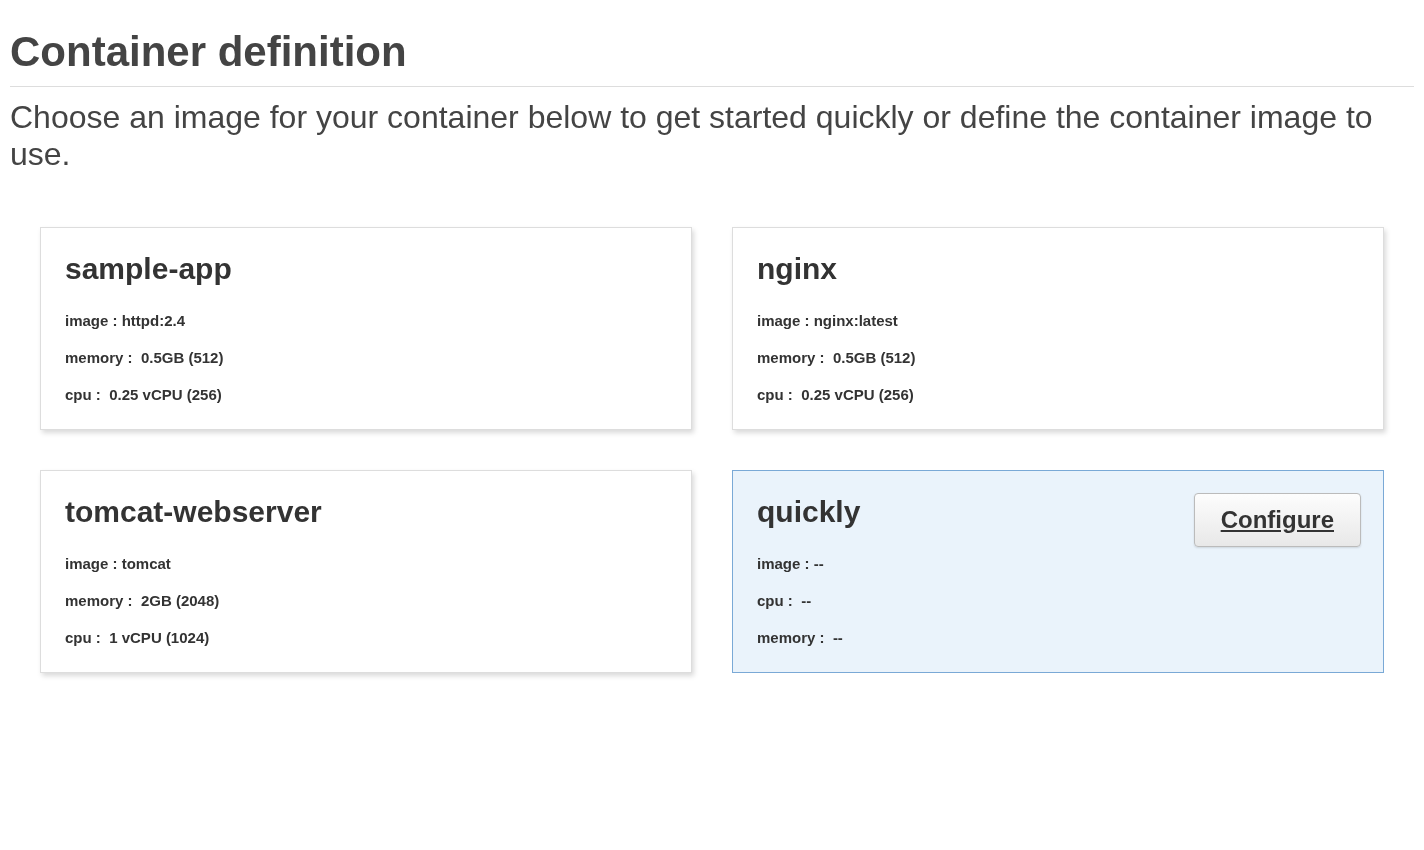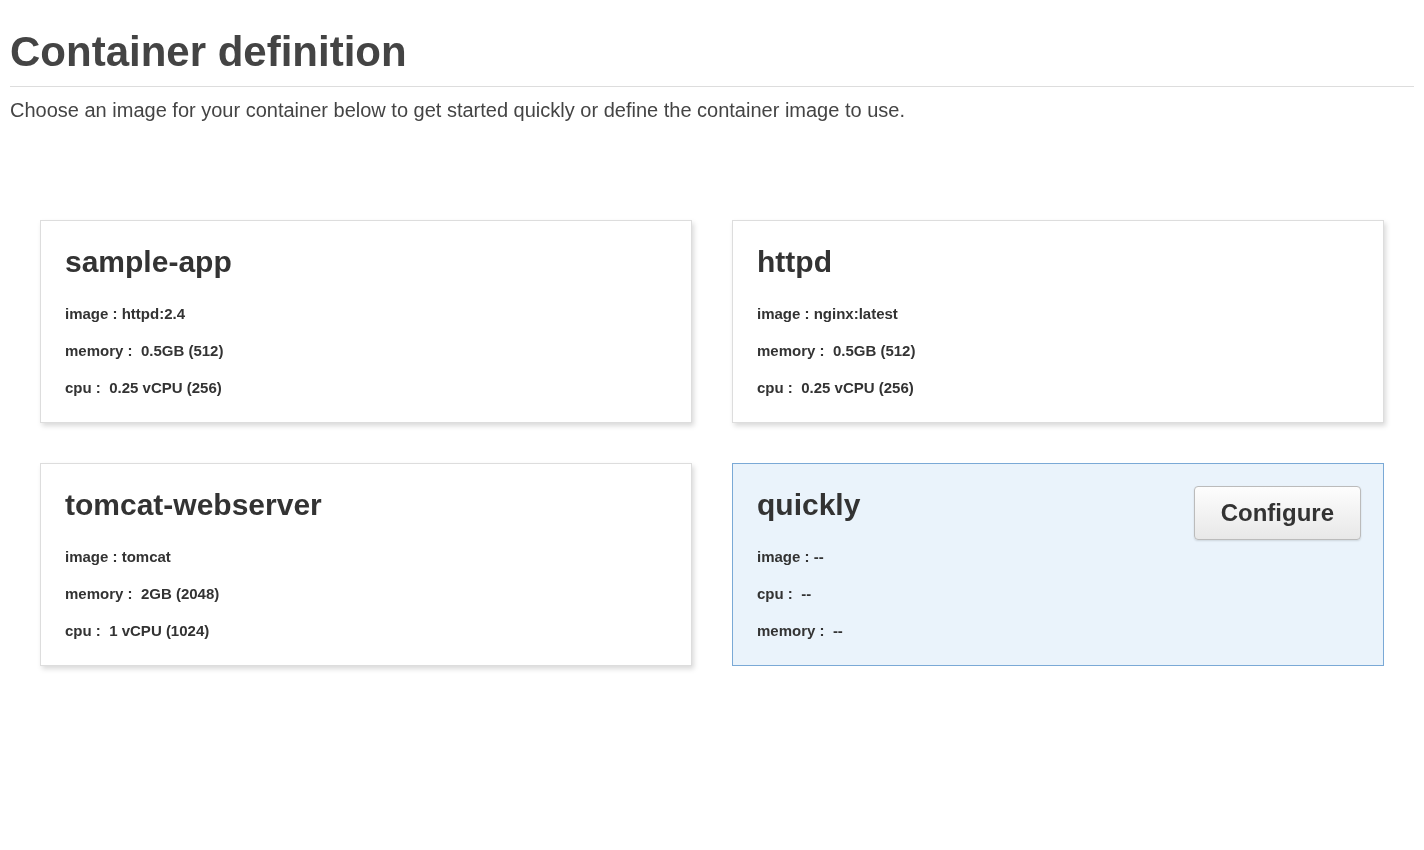--- a/index.html
+++ b/index.html
@@ -12,24 +12,24 @@
     }
     .page-title {
       font-size: 42px;
       font-weight: 700;
       color: #444;
       padding: 18px 0 10px 0;
       border-bottom: 1px solid #ddd;
       margin-bottom: 12px;
     }
     .page-description {
-      font-size: 20px;
+      font-size: 32px;
       color: #444;
       font-weight: 300;
-      margin-bottom: 98px;
+      margin-bottom: 54px;
     }
     .cards-grid {
       display: grid;
       grid-template-columns: 1fr 1fr;
       column-gap: 70px;
       row-gap: 55px;
       padding: 0 30px;
       gap: 40px;
     }
     .card {
@@ -66,20 +66,21 @@
       right: 22px;
       font-size: 24px;
       font-weight: 700;
       color: #333;
       padding: 12px 26px;
       border: 1px solid #bbb;
       border-radius: 4px;
       background: linear-gradient(#fdfdfd, #e8e8e8);
       box-shadow: 0 1px 2px rgba(0,0,0,0.12);
       cursor: pointer;
+      text-decoration: underline;
     }
   </style>
 </head>
 <body>
 
 <h1 class="page-title">Container definition</h1>
 <p class="page-description">Choose an image for your container below to get started quickly or define the container image to use.</p>
 
 <div class="cards-grid">
 
@@ -93,21 +94,21 @@
       <span class="label">memory :</span>
       &nbsp;<span class="value">0.5GB (512)</span>
     </div>
     <div class="card-row">
       <span class="label">cpu :</span>
       &nbsp;<span class="value">0.25 vCPU (256)</span>
     </div>
   </div>
 
   <div class="card">
-    <div class="card-title">httpd</div>
+    <div class="card-title">nginx</div>
     <div class="card-row">
       <span class="label">image :</span>
       <span class="value">nginx:latest</span>
     </div>
     <div class="card-row">
       <span class="label">memory :</span>
       &nbsp;<span class="value">0.5GB (512)</span>
     </div>
     <div class="card-row">
       <span class="label">cpu :</span>

